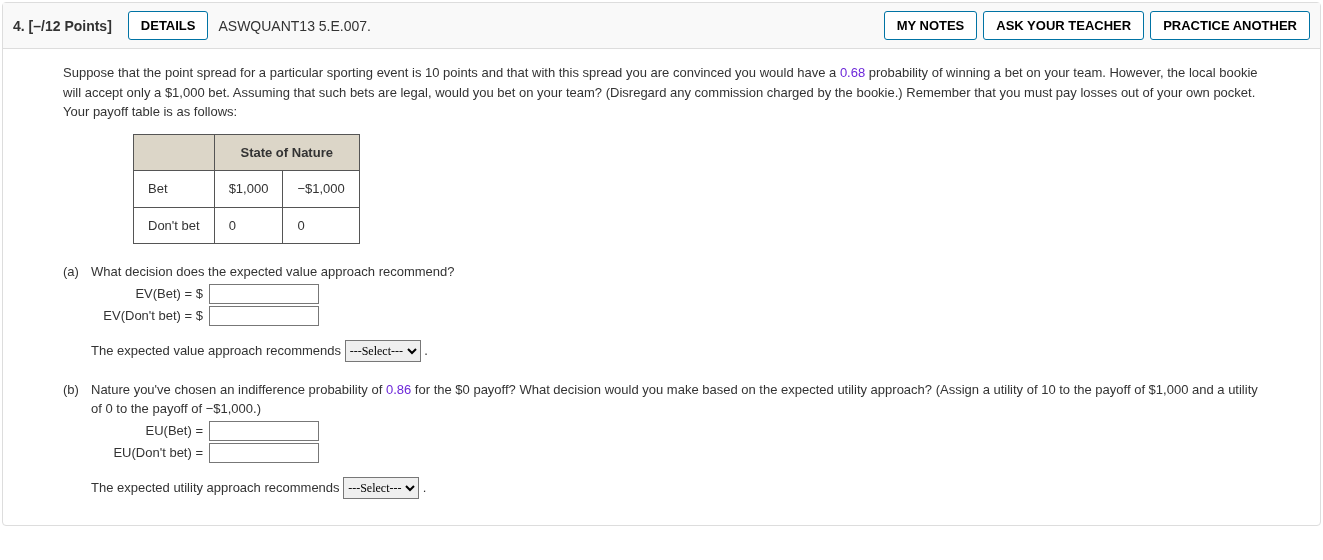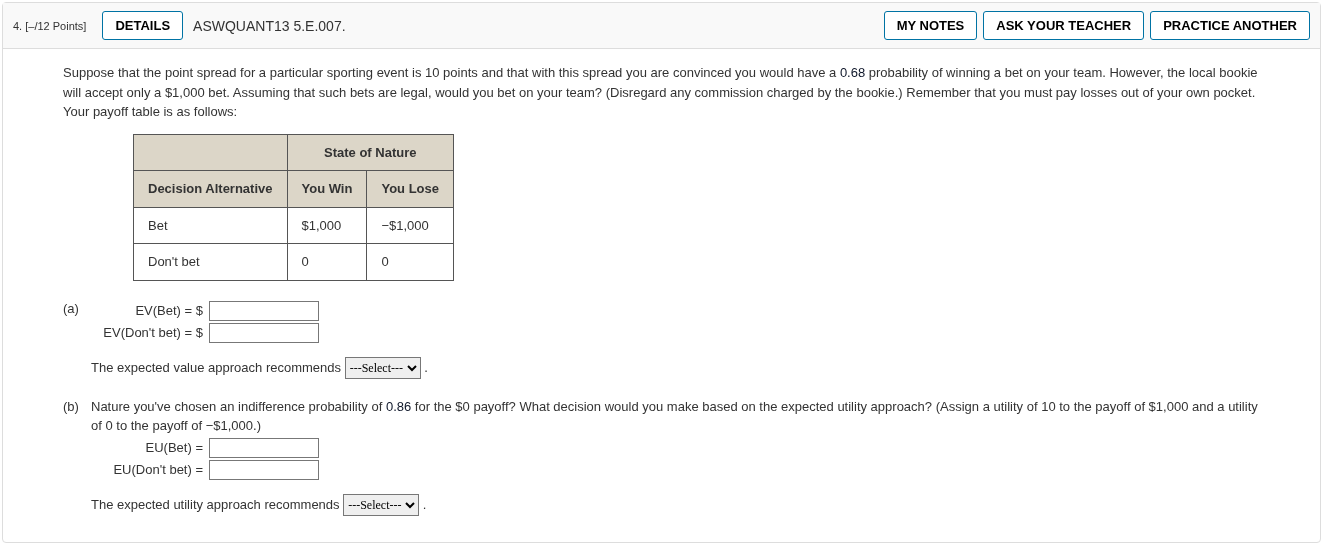--- a/index.html
+++ b/index.html
@@ -18,22 +18,22 @@
     margin: 2px;
   }
   .header {
     display: flex;
     align-items: center;
     padding: 8px 10px;
     background: #f9f9f9;
     border-bottom: 1px solid #ddd;
   }
   .q-number {
-    font-weight: normal;
-    font-size: 11px;
+    font-weight: bold;
+    font-size: 14px;
     margin-right: 10px;
   }
   .btn {
     display: inline-block;
     border: 1px solid #0073A4;
     color: #000000;
     background: #fff;
     padding: 6px 12px;
     font-size: 13px;
     font-weight: bold;
@@ -47,21 +47,21 @@
     font-size: 14px;
     margin-left: 10px;
     color: #333;
   }
   .spacer { flex: 1; }
   .body {
     padding: 14px 50px 14px 60px;
     line-height: 1.5;
   }
   .intro { margin-bottom: 12px; }
-  .red { color: #0f172a; margin-top: 12px; }
+  .red { color: #6d28d9; margin-top: 12px; }
   table.payoff {
     border-collapse: collapse;
     margin: 6px 0 18px 70px;
   }
   table.payoff th, table.payoff td {
     border: 1px solid #555;
     padding: 8px 14px;
     font-size: 13px;
   }
   table.payoff th {
@@ -126,40 +126,36 @@
       <span>Suppose that the point spread for a particular sporting event is 10 points and that with this spread you are convinced you would have a </span><span class="red">0.68</span><span> probability of winning a bet on your team. However, the local bookie will accept only a $1,000 bet. Assuming that such bets are legal, would you bet on your team? (Disregard any commission charged by the bookie.) Remember that you must pay losses out of your own pocket. Your payoff table is as follows:</span>
     </div>
 
     <table class="payoff">
       <tbody>
           <tr>
         <th></th>
         <th colspan="2">State of Nature</th>
       </tr>
       <tr>
-        <th>Decision Alternative</th>
-        <th>You Win</th>
-        <th>You Lose</th>
-      </tr>
-      <tr>
         <td>Bet</td>
         <td>$1,000</td>
         <td>−$1,000</td>
       </tr>
       <tr>
         <td>Don't bet</td>
         <td>0</td>
         <td>0</td>
       </tr>
     </tbody>
       </table>
 
     <div class="part">
       <div class="part-label">(a)</div>
       <div class="part-body">
+        <div>What decision does the expected value approach recommend?</div>
         <div class="eq-row">
           <span class="eq-label">EV(Bet)  =  $</span>
           <input class="num" type="text" style="">
         </div>
         <div class="eq-row">
           <span class="eq-label">EV(Don't bet)  =  $</span>
           <input class="num" type="text" style="">
         </div>
       </div>
     </div>

